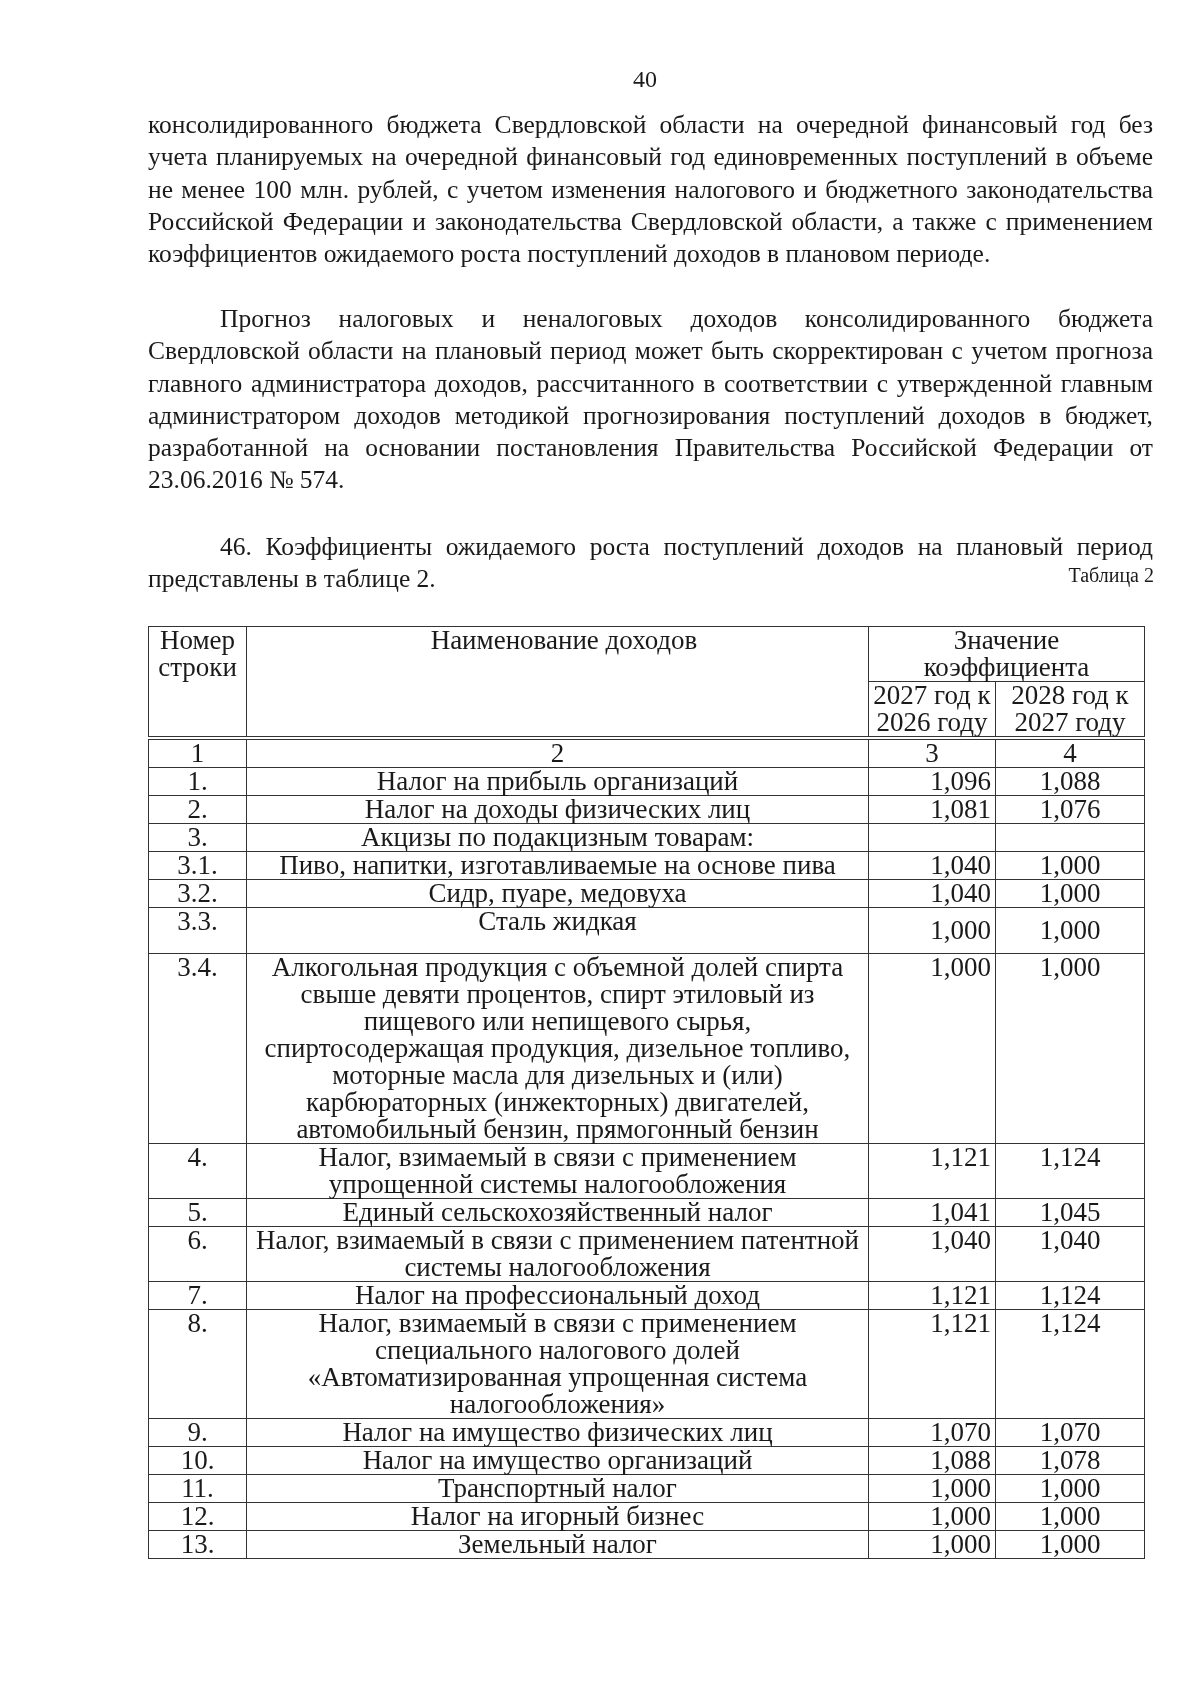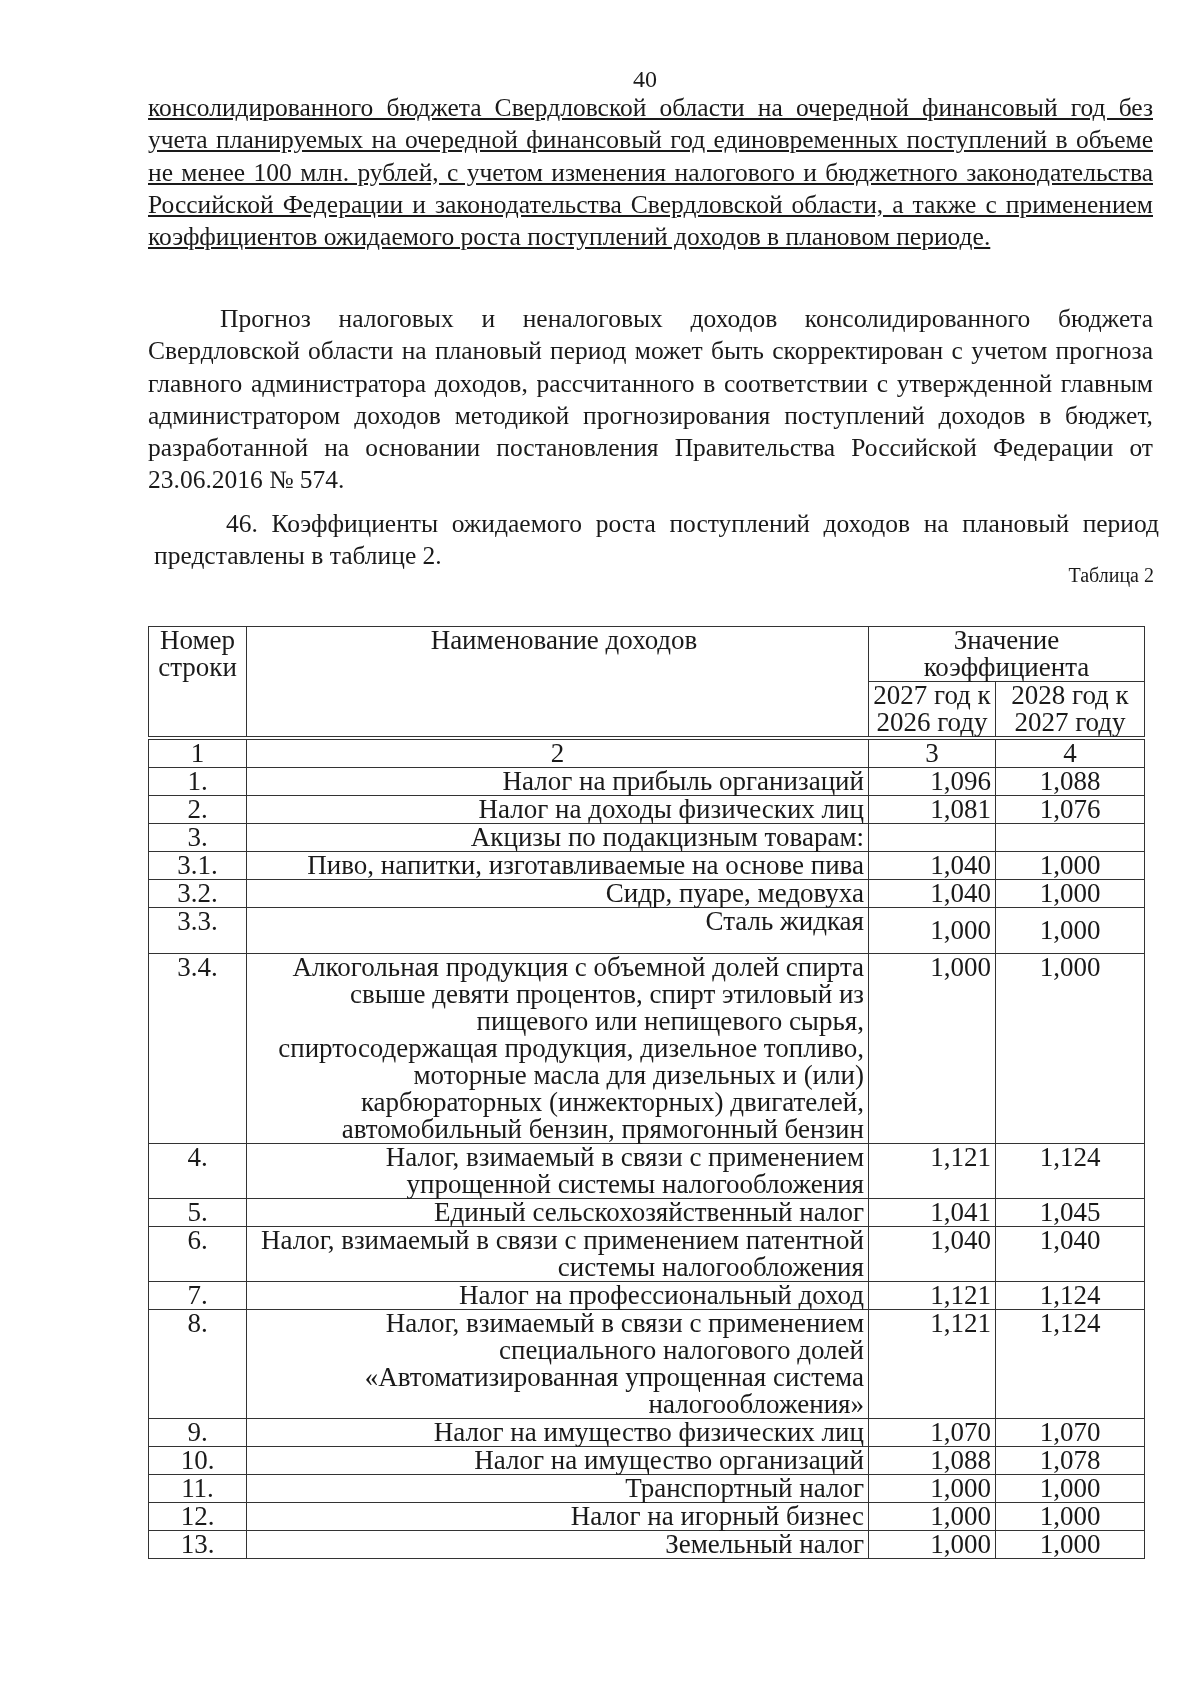--- a/index.html
+++ b/index.html
@@ -1,29 +1,29 @@
 <!DOCTYPE html>
 <html><head>
 <meta charset="utf-8">
 <style>
   html, body { margin:0; padding:0; background:#fff; }
   body { width:1200px; height:1697px; position:relative; overflow:hidden;
          font-family:"Liberation Serif","DejaVu Serif",serif; color:#1a1a1a; }
   .page-num { position:absolute; top:66px; left:0; width:1290px; text-align:center; font-size:24px; }
   .body-text { position:absolute; left:148px; width:1005px; font-size:25.5px; line-height:32.3px; text-align:justify; }
-  .p1 { top:92px;text-decoration:underline; }
+  .p1 { top:109px; }
   .p2 { top:303px; text-indent:72px; }
-  .p3 { top:508px; text-indent:72px;margin-left:6px; }
+  .p3 { top:531px; text-indent:72px; }
   .p { margin:0; text-align-last:left; }
   .table-caption { position:absolute; top:564px; right:46px; font-size:20px; }
   table.coef { position:absolute; top:626px; left:148px; width:997px; border-collapse:collapse;
                font-size:27px; line-height:27px; }
   table.coef td, table.coef th { border:1.5px solid #333; padding:0 4px; vertical-align:top; font-weight:normal; }
   .c1 { width:89px; text-align:center; }
-  .c2 { text-align:right; }
+  .c2 { text-align:center; }
   .c3 { width:118px; text-align:right; }
   .c4 { width:140px; text-align:center; }
   .hdr th { text-align:center; }
   tr.numrow td { border-top:4px double #333; text-align:center; }
   .valmid { vertical-align:middle !important; }
 </style>
 </head>
 <body>
 
 <div class="page-num">40</div>

